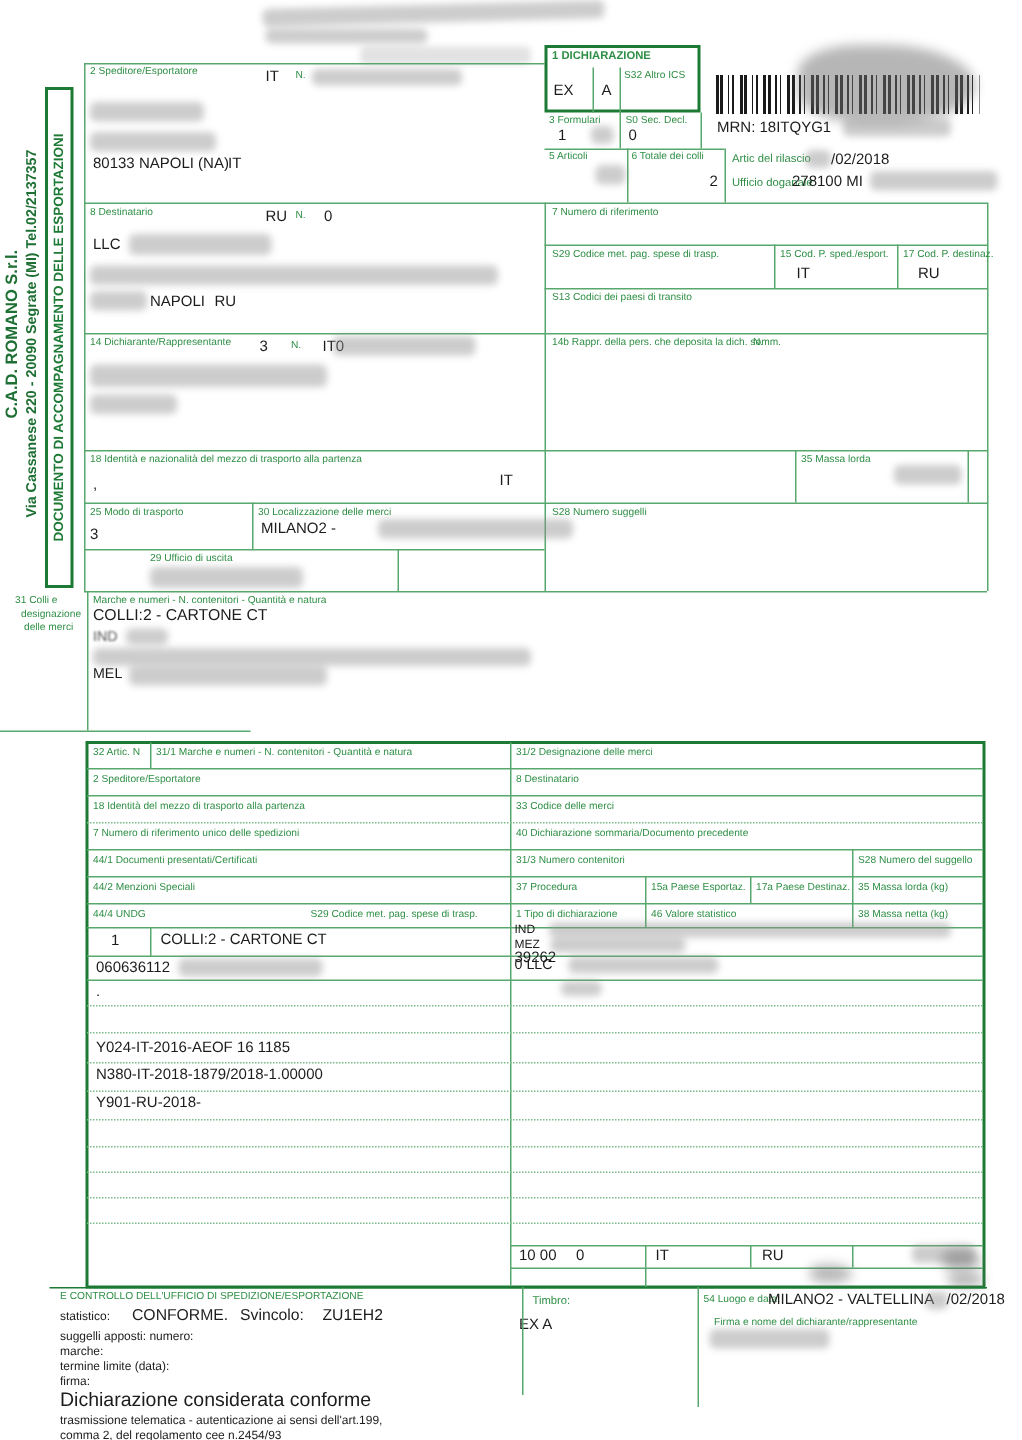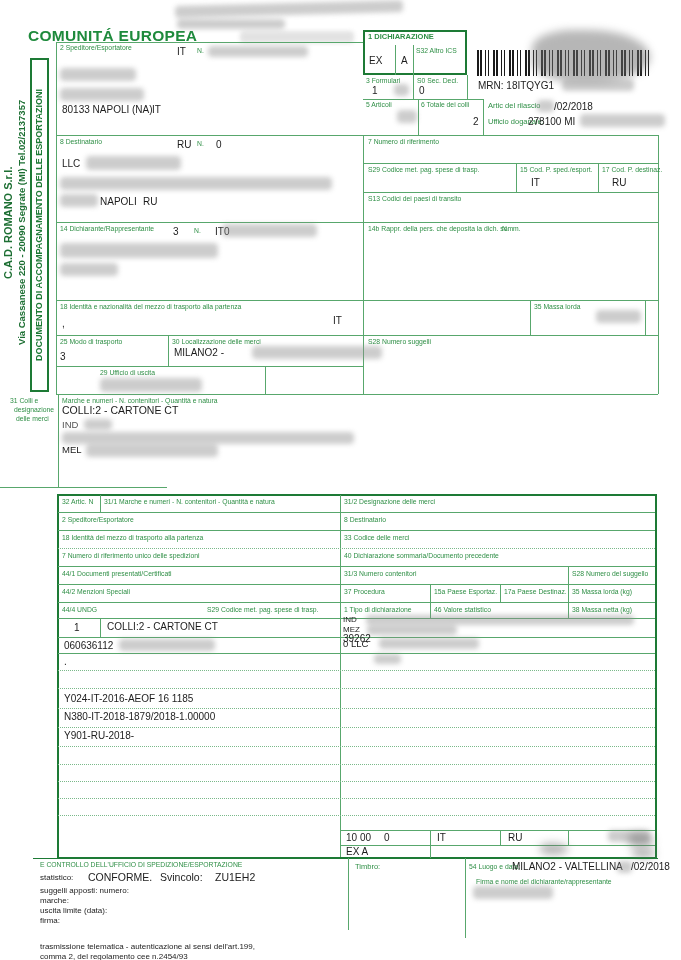--- a/index.html
+++ b/index.html
@@ -35,21 +35,20 @@
 <div class="page">
 
   <div class="company vert">
     <span class="l1">C.A.D. ROMANO S.r.l.</span>
     <span class="l2">Via Cassanese 220 - 20090 Segrate (MI) Tel.02/2137357</span>
   </div>
   <div class="docbox">
     <span class="vert" style="display:block;width:100%;height:100%">DOCUMENTO DI ACCOMPAGNAMENTO DELLE ESPORTAZIONI</span>
   </div>
 
-  <div class="title">COMUNITÁ EUROPEA</div>
 
   <div class="rd" style="left:175px;top:3px;width:228px;height:12px;transform:rotate(-1.5deg)"></div>
   <div class="rd" style="left:177px;top:19px;width:108px;height:10px"></div>
   <div class="rdl" style="left:240px;top:31px;width:114px;height:12px"></div>
 
   <div class="vl" style="left:56px;top:42px;height:352px"></div>
   <div class="hl" style="left:56px;top:42px;width:307px"></div>
   <div class="vl" style="left:363px;top:135px;height:259px"></div>
   <div class="vl" style="left:658px;top:135px;height:259px"></div>
   <div class="hl" style="left:56px;top:135px;width:602px"></div>
@@ -240,38 +239,39 @@
   <div class="vl" style="left:430px;top:830px;height:15px"></div>
   <div class="vl" style="left:500px;top:830px;height:15px"></div>
   <div class="vl" style="left:568px;top:830px;height:15px"></div>
   <div class="V" style="left:346px;top:832px">10 00</div>
   <div class="V" style="left:384px;top:832px">0</div>
   <div class="V" style="left:437px;top:832px">IT</div>
   <div class="V" style="left:508px;top:832px">RU</div>
   <div class="rd" style="left:608px;top:830px;width:42px;height:12px"></div>
   <div class="hl" style="left:340px;top:845px;width:315px"></div>
   <div class="vl" style="left:430px;top:845px;height:13px"></div>
-  <div class="V" style="left:346px;top:846px">EX A</div>
+  <div class="V" style="left:346px;top:878px">EX A</div>
   <div class="rdd" style="left:540px;top:843px;width:28px;height:12px"></div>
   <div class="rdd" style="left:628px;top:833px;width:26px;height:14px"></div>
   <div class="rdd" style="left:632px;top:848px;width:24px;height:10px"></div>
 
   <div class="hld" style="left:33px;top:858px;width:625px;height:1px"></div>
   <div class="vl" style="left:348px;top:858px;height:72px"></div>
   <div class="vl" style="left:465px;top:858px;height:80px"></div>
 
   <div class="L" style="left:40px;top:861px">E CONTROLLO DELL'UFFICIO DI SPEDIZIONE/ESPORTAZIONE</div>
   <div class="V V8" style="left:40px;top:874px">statistico:</div>
   <div class="V V11" style="left:88px;top:872px">CONFORME.</div>
   <div class="V V11" style="left:160px;top:872px">Svincolo:</div>
   <div class="V V11" style="left:215px;top:872px">ZU1EH2</div>
   <div class="V V8" style="left:40px;top:887px">suggelli apposti: numero:</div>
   <div class="V V8" style="left:40px;top:897px">marche:</div>
-  <div class="V V8" style="left:40px;top:907px">uscita limite (data):</div>
+  <div class="V V8" style="left:40px;top:907px">termine limite (data):</div>
   <div class="V V8" style="left:40px;top:917px">firma:</div>
+  <div class="V big" style="left:40px;top:926px">Dichiarazione considerata conforme</div>
   <div class="V V8" style="left:40px;top:943px">trasmissione telematica - autenticazione ai sensi dell'art.199,</div>
   <div class="V V8" style="left:40px;top:953px">comma 2, del regolamento cee n.2454/93</div>
 
   <div class="L" style="left:355px;top:863px;font-size:7.5px">Timbro:</div>
   <div class="L" style="left:469px;top:863px">54 Luogo e data:</div>
   <div class="V" style="left:512px;top:861px">MILANO2 - VALTELLINA</div>
   <div class="rd" style="left:617px;top:861px;width:15px;height:12px"></div>
   <div class="V" style="left:631px;top:861px">/02/2018</div>
   <div class="L" style="left:476px;top:878px">Firma e nome del dichiarante/rappresentante</div>
   <div class="rd" style="left:473px;top:886px;width:80px;height:13px"></div>

